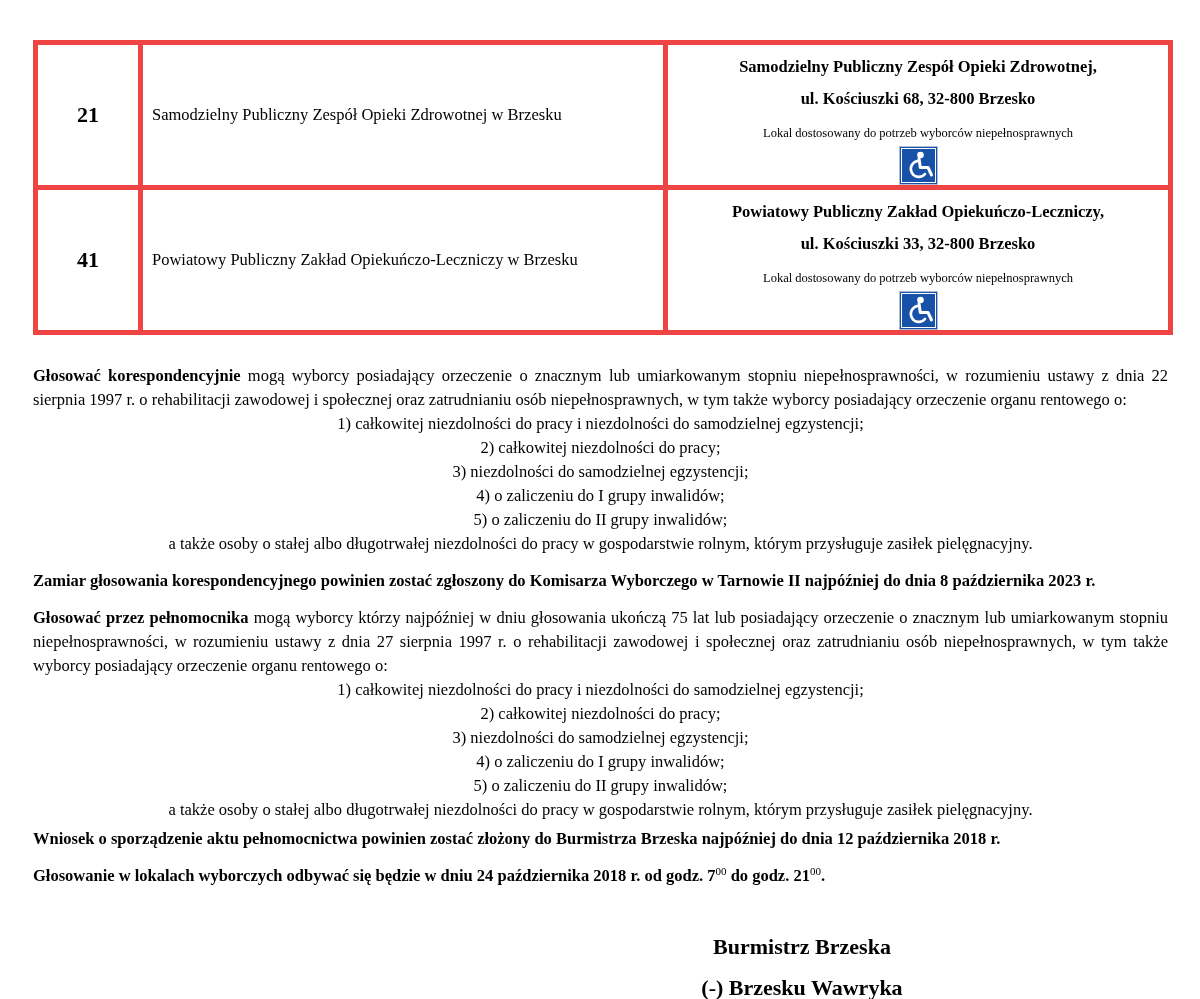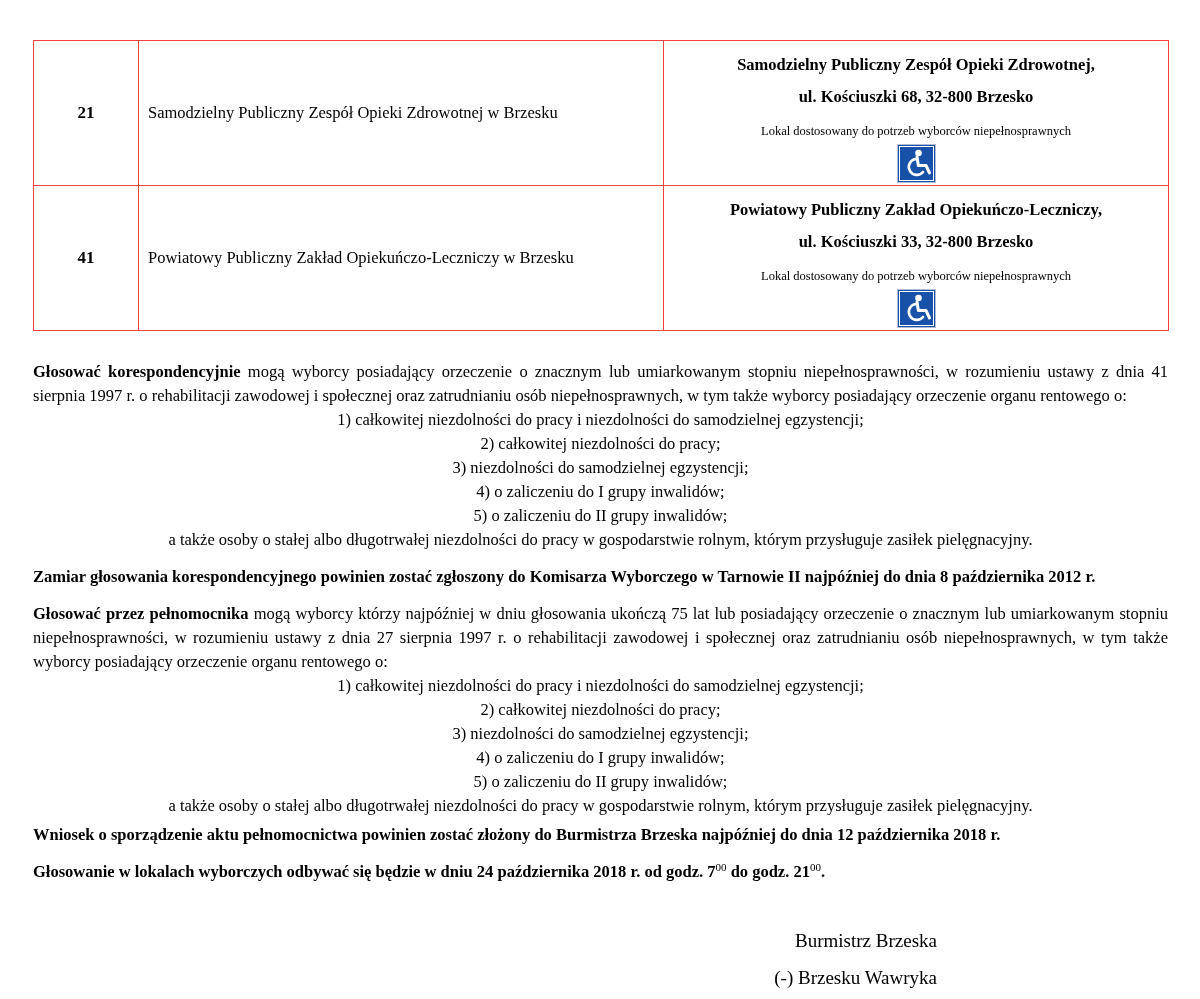--- a/index.html
+++ b/index.html
@@ -6,41 +6,41 @@
   html,body { background:#ffffff; }
   body {
     width:1200px; height:999px;
     font-family:"Liberation Serif", serif;
     color:#000; overflow:hidden;
   }
   .page { padding:33px 32px 0 33px; }
 
   
   table.doc-table { border-collapse:collapse; width:1135px; table-layout:fixed; margin-top:7px; }
-  table.doc-table td { border:1px solid #ef4444; vertical-align:middle; }
-  td.cell-num   { width:105px; text-align:center; font-weight:bold; font-size:17px; }
+  table.doc-table td { border:5px solid #ef4444; vertical-align:middle; }
+  td.cell-num   { width:105px; text-align:center; font-weight:bold; font-size:22px; }
   td.cell-name  { width:525px; padding-left:9px; font-size:16.5px; }
   td.cell-loc   { width:505px; text-align:center; vertical-align:top; padding-top:5px; }
   tr.station-row { height:145px; }
   .loc-name, .loc-addr { font-weight:bold; font-size:16.5px; line-height:32px; }
   .acc-note { font-size:12.5px; margin-top:11px; }
   .wheel-wrap { margin-top:5px; line-height:0; }
 
   
   .body-text { font-size:16.5px; line-height:24px; margin-top:29px; width:1135px; }
   p.lead { text-align:justify; }
   .list-line { text-align:center; }
   .bold-line { font-weight:bold; }
   .mt-sm { margin-top:5px; }
   .mt-md { margin-top:13px; }
   sup.hours { font-size:11px; font-weight:normal; vertical-align:super; line-height:0; }
 
   
   .signature { margin-left:634px; width:270px; text-align:center; margin-top:46px; }
-  .signature div { font-weight:normal; font-size:19px;text-align:right; }
+  .signature div { font-weight:bold; font-size:22px; }
   .sig-name { margin-top:15px; }
 </style>
 </head>
 <body>
 
 <div class="page">
 
   <table class="doc-table">
     <tbody>
       <tr class="station-row">
@@ -77,29 +77,29 @@
               <path d="M18.6 15 A 8 8 0 1 0 26 28" stroke="#ffffff" stroke-width="2.6" fill="none" stroke-linecap="round"></path>
             </svg>
           </div>
         </td>
       </tr>
     </tbody>
   </table>
 
   <div class="body-text">
 
-    <p class="lead"><b>Głosować korespondencyjnie</b><span> mogą wyborcy posiadający orzeczenie o znacznym lub umiarkowanym stopniu niepełnosprawności, w rozumieniu ustawy z dnia 41 sierpnia 1997 r. o rehabilitacji zawodowej i społecznej oraz zatrudnianiu osób niepełnosprawnych, w tym także wyborcy posiadający orzeczenie organu rentowego o:</span></p>
+    <p class="lead"><b>Głosować korespondencyjnie</b><span> mogą wyborcy posiadający orzeczenie o znacznym lub umiarkowanym stopniu niepełnosprawności, w rozumieniu ustawy z dnia 22 sierpnia 1997 r. o rehabilitacji zawodowej i społecznej oraz zatrudnianiu osób niepełnosprawnych, w tym także wyborcy posiadający orzeczenie organu rentowego o:</span></p>
     <div class="list-line">1) całkowitej niezdolności do pracy i niezdolności do samodzielnej egzystencji;</div>
     <div class="list-line">2) całkowitej niezdolności do pracy;</div>
     <div class="list-line">3) niezdolności do samodzielnej egzystencji;</div>
     <div class="list-line">4) o zaliczeniu do I grupy inwalidów;</div>
     <div class="list-line">5) o zaliczeniu do II grupy inwalidów;</div>
     <div class="list-line">a także osoby o stałej albo długotrwałej niezdolności do pracy w gospodarstwie rolnym, którym przysługuje zasiłek pielęgnacyjny.</div>
 
-    <div class="bold-line mt-md">Zamiar głosowania korespondencyjnego powinien zostać zgłoszony do Komisarza Wyborczego w Tarnowie II najpóźniej do dnia 8 października 2012 r.</div>
+    <div class="bold-line mt-md">Zamiar głosowania korespondencyjnego powinien zostać zgłoszony do Komisarza Wyborczego w Tarnowie II najpóźniej do dnia 8 października 2023 r.</div>
 
     <p class="lead mt-md"><b>Głosować przez pełnomocnika</b><span> mogą wyborcy którzy najpóźniej w dniu głosowania ukończą 75 lat lub posiadający orzeczenie o znacznym lub umiarkowanym stopniu niepełnosprawności, w rozumieniu ustawy z dnia 27 sierpnia 1997 r. o rehabilitacji zawodowej i społecznej oraz zatrudnianiu osób niepełnosprawnych, w tym także wyborcy posiadający orzeczenie organu rentowego o:</span></p>
     <div class="list-line">1) całkowitej niezdolności do pracy i niezdolności do samodzielnej egzystencji;</div>
     <div class="list-line">2) całkowitej niezdolności do pracy;</div>
     <div class="list-line">3) niezdolności do samodzielnej egzystencji;</div>
     <div class="list-line">4) o zaliczeniu do I grupy inwalidów;</div>
     <div class="list-line">5) o zaliczeniu do II grupy inwalidów;</div>
     <div class="list-line">a także osoby o stałej albo długotrwałej niezdolności do pracy w gospodarstwie rolnym, którym przysługuje zasiłek pielęgnacyjny.</div>
 
     <div class="bold-line mt-sm">Wniosek o sporządzenie aktu pełnomocnictwa powinien zostać złożony do Burmistrza Brzeska najpóźniej do dnia 12 października 2018 r.</div>

